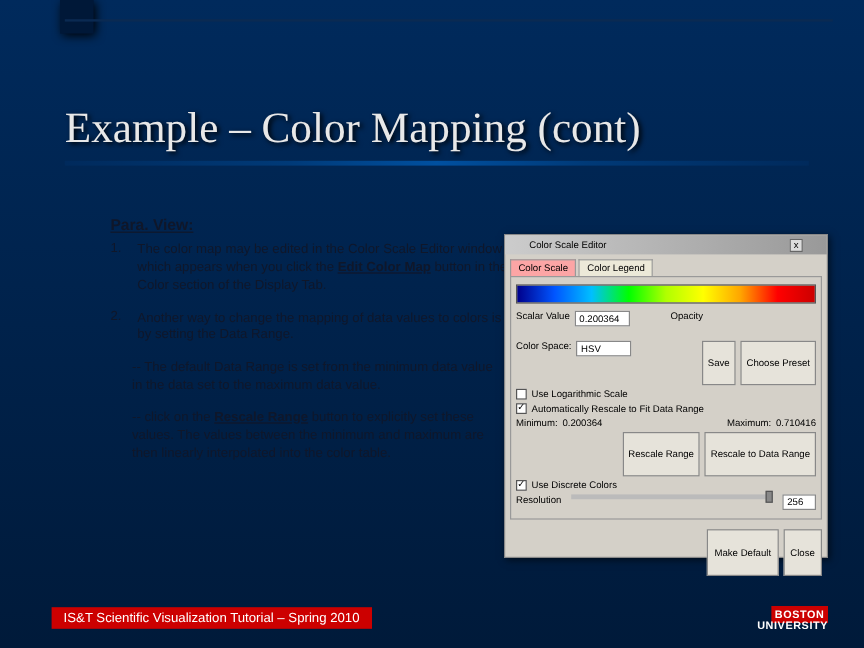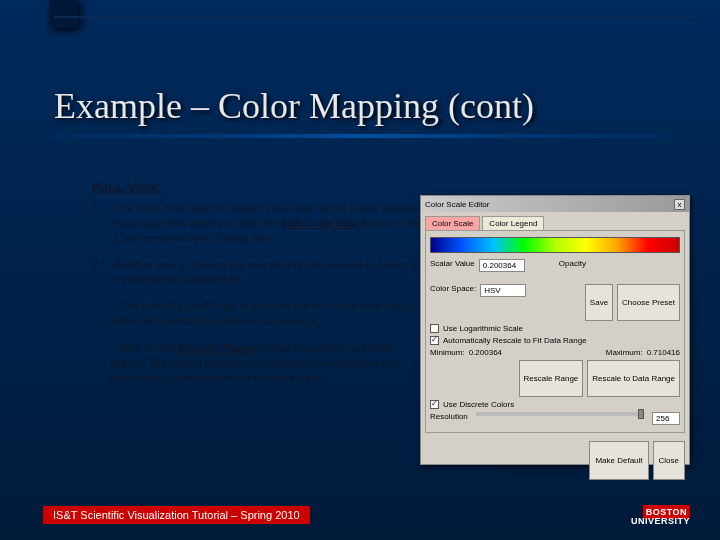--- a/index.html
+++ b/index.html
@@ -36,21 +36,21 @@
   
   .panel {
     position: absolute; right: 30px; top: 195px;
     width: 270px; height: 270px;
     background: #d4d0c8; border: 1px solid #888;
     box-shadow: 2px 2px 6px rgba(0,0,0,0.6);
     font-size: 8px; color: #000;
   }
   .panel-titlebar {
     height: 16px; background: linear-gradient(to right, #ccc, #999);
-    color: #000; padding: 2px 4px; font-size: 8px;
+    color: #000; padding: 2px 20px; font-size: 8px;
     display: flex; align-items: center; justify-content: space-between;
   }
   .win-close { width: 11px; height: 11px; background: #ddd; border: 1px solid #666; text-align: center; line-height: 9px; font-size: 8px; }
   .tabs { display: flex; gap: 2px; margin: 4px 4px 0 4px; }
   .tab { padding: 2px 6px; font-size: 8px; border: 1px solid #999; border-bottom: none; background: #ece9d8; }
   .tab.active { background: #fca5a5; }
   .tabbody { border: 1px solid #999; margin: 0 4px 4px 4px; padding: 4px; background: #d4d0c8; }
   .spectrum {
     height: 16px; margin: 2px 0 6px 0;
     background: linear-gradient(to right, #00008b, #0055ff, #00bfff, #00ff00, #b0ff00, #ffff00, #ffa500, #ff0000, #cc0000);

